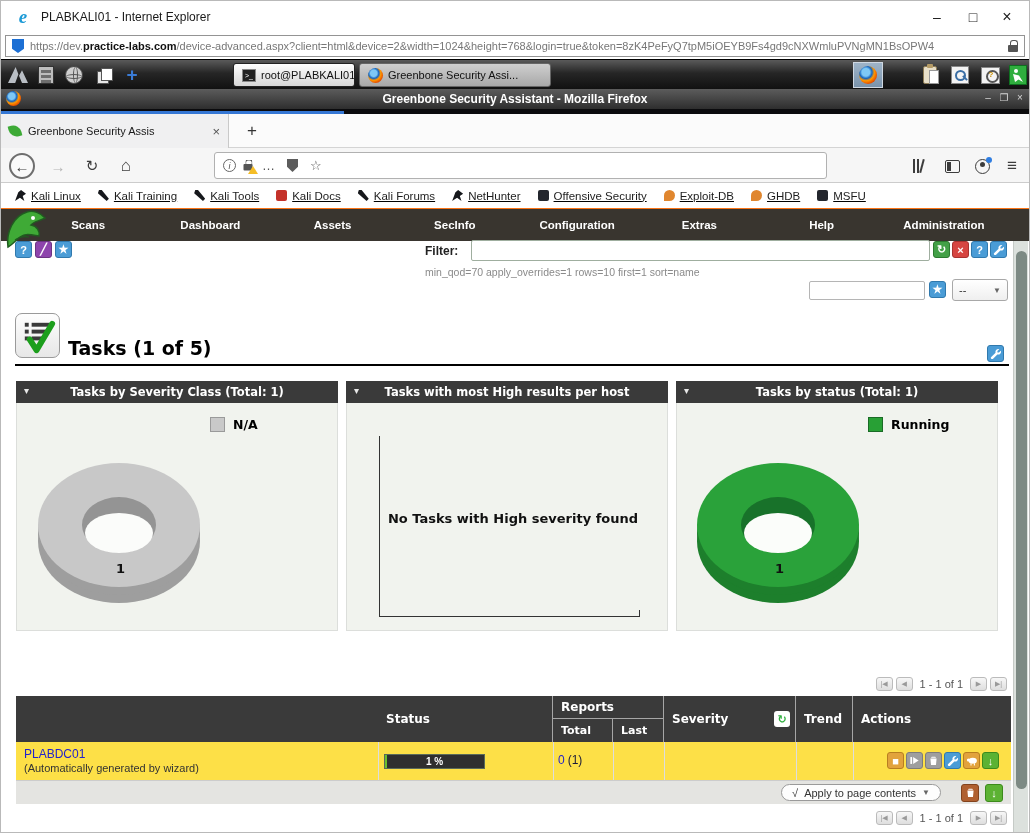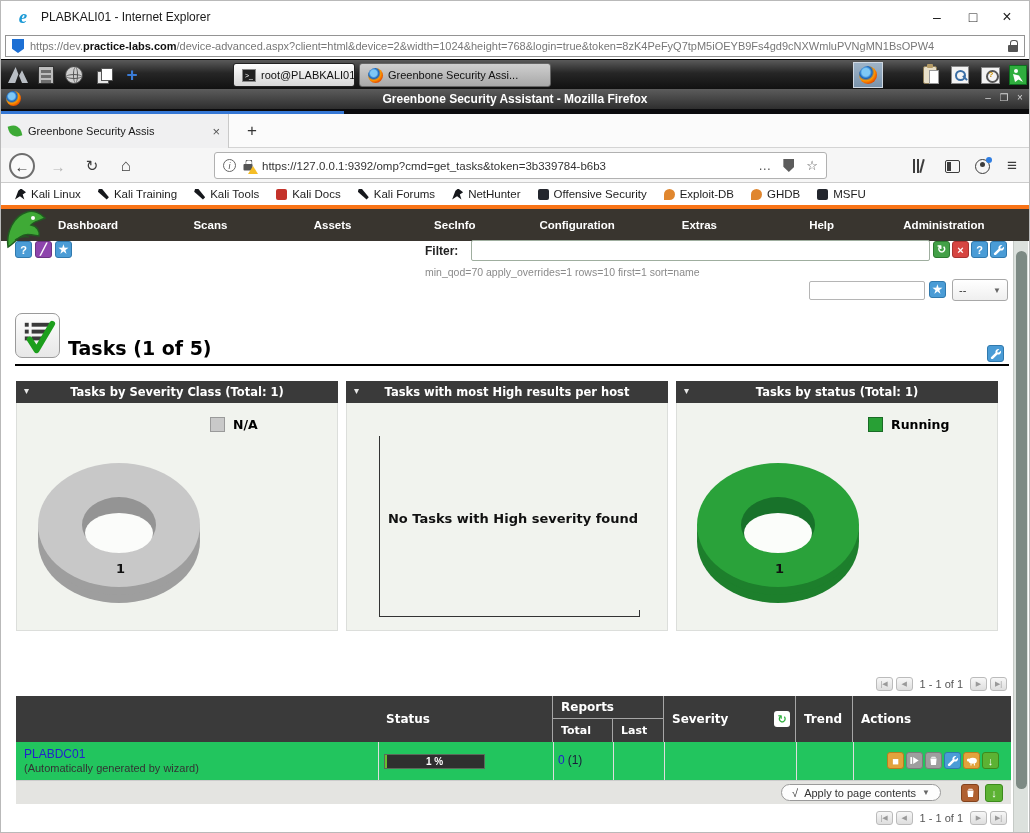--- a/index.html
+++ b/index.html
@@ -97,21 +97,21 @@
   .lib-ic { width:14px; height:14px; position:relative; }
   .lib-ic:before { content:""; position:absolute; left:1px; top:0; width:2px; height:14px; background:#3c3c3c; box-shadow:4px 0 0 #3c3c3c; }
   .lib-ic:after { content:""; position:absolute; left:9px; top:0; width:2px; height:14px; background:#3c3c3c; transform:rotate(15deg); }
   .sidebar-ic { width:15px; height:13px; border:1.5px solid #3c3c3c; border-radius:2px; position:relative; }
   .sidebar-ic:before { content:""; position:absolute; left:1px; top:1px; bottom:1px; width:4px; background:#3c3c3c; }
   .account-ic { width:15px; height:15px; border-radius:50%; border:1.5px solid #3c3c3c; position:relative; }
   .account-ic:before { content:""; position:absolute; left:4px; top:2px; width:5px; height:5px; border-radius:50%; background:#3c3c3c; }
   .account-ic:after { content:""; position:absolute; right:-3px; top:-3px; width:6px; height:6px; border-radius:50%; background:#2f7de1; }
 
   .ff-bookmarks { position:absolute; left:0; top:182px; width:100%; height:26px; background:#fff;
-                  border-bottom:4px solid #f97316; display:flex; align-items:center; padding:0 14px; gap:17px; }
+                  border-bottom:1px solid #f97316; display:flex; align-items:center; padding:0 14px; gap:17px;text-decoration:underline; }
   .bm { display:flex; align-items:center; gap:5px; font-size:11.5px; color:#1d1d1d; white-space:nowrap; }
   .bm-ic { width:11px; height:11px; border-radius:2px; flex:0 0 auto; }
   .bm-dragon { background:#16181c; clip-path:polygon(0 100%,30% 20%,55% 0,100% 35%,70% 55%,85% 100%,45% 70%); border-radius:0; }
   .bm-dagger { background:#16181c; clip-path:polygon(10% 0,35% 0,100% 80%,80% 100%,0 30%); border-radius:0; }
   .bm-red { background:#c4322a; }
   .bm-dark { background:#23262d; }
   .bm-orange { background:#e0862e; border-radius:50% 50% 50% 0; }
 
   
   .gsa { position:absolute; left:0; top:208px; width:100%; height:625px; background:#fff; }
@@ -167,21 +167,21 @@
   .pag-btn { width:17px; height:14px; background:linear-gradient(#f7f7f7,#dedede); border:1px solid #bbb;
              border-radius:3px; color:#9a9a9a; font-size:7px; display:flex; align-items:center; justify-content:center; }
   .pag-label { font-size:11px; color:#555; margin:0 4px; }
 
   
   .gsa-table { position:absolute; left:15px; top:487px; width:995px; }
   .thead { position:relative; height:46px; background:#3a3a3a; color:#fff; font-size:12px; font-weight:bold;
            font-family:"DejaVu Sans", sans-serif; }
   .th { position:absolute; display:flex; align-items:center; padding-left:8px;
         border-right:1px solid rgba(255,255,255,.55); }
-  .trow { position:relative; height:39px; background:#22c55e; border-bottom:1px solid #ccc;text-decoration:underline; }
+  .trow { position:relative; height:39px; background:#fde047; border-bottom:1px solid #ccc;text-decoration:underline; }
   .td-sep { position:absolute; top:0; bottom:0; width:1px; background:#ddd; }
   .task-link { position:absolute; left:8px; top:5px; font-size:12px; color:#2222cc; text-decoration:none; }
   .task-comment { position:absolute; left:8px; top:20px; font-size:11px; color:#333; }
   .progress { position:absolute; left:368px; top:12px; width:101px; height:15px; border:1px solid #5a6a5a;
               background:#2f2f2f; }
   .progress .done { position:absolute; left:0; top:0; bottom:0; width:2px; background:#6abf2e; }
   .progress .ptext { position:absolute; left:0; right:0; top:1px; text-align:center; color:#fff; font-size:10px; font-weight:bold; }
   .reports-cell { position:absolute; left:542px; top:11px; font-size:12px; }
   .reports-cell a { color:#2222cc; text-decoration:none; }
   .reports-cell .paren { color:#1a1a3a; margin-left:3px; }
@@ -289,21 +289,20 @@
     <div class="nav-ic ic" style="left:44px; color:#b4b4b4;">→</div>
     <div class="nav-ic ic" style="left:78px;">↻</div>
     <div class="nav-ic ic" style="left:112px; font-size:17px;">⌂</div>
 
     <div class="urlbar">
       <span class="circle-i">i</span>
       <span class="lock-warn">
         <span class="lock-glyph lk"></span>
         <span class="warn"></span>
       </span>
-      <span class="ff-url">https://127.0.0.1:9392/omp?cmd=get_tasks&amp;token=3b339784-b6b3</span>
       <span class="url-right">
         <span>…</span>
         <span class="shield-ic"></span>
         <span>☆</span>
       </span>
     </div>
 
     <div class="nav-ic ic" style="left:905px;">
         <span class="lib-ic"></span>
       </div>
@@ -361,22 +360,22 @@
 
   <div class="gsa">
 
     <div class="gsa-menubar"></div>
     <svg class="gsa-logo" viewBox="0 0 46 44">
       <path d="M5 40 C3 26 10 9 24 5 C30 3 38 6 42 11 C37 14 31 14 28 18 C34 19 37 24 36 29 C29 28 23 26 17 30 C13 33 9 38 5 40 Z" fill="#3faa36" stroke="#205c20" stroke-width="1.5"></path>
       <circle cx="30" cy="11" r="2" fill="#fff"></circle>
       <path d="M12 33 C16 30 21 29 26 30" stroke="#205c20" stroke-width="1.2" fill="none"></path>
     </svg>
     <div class="gsa-menu">
+      <div class="gsa-menu-item">Scans</div>
       <div class="gsa-menu-item">Dashboard</div>
-      <div class="gsa-menu-item">Scans</div>
       <div class="gsa-menu-item">Assets</div>
       <div class="gsa-menu-item">SecInfo</div>
       <div class="gsa-menu-item">Configuration</div>
       <div class="gsa-menu-item">Extras</div>
       <div class="gsa-menu-item">Help</div>
       <div class="gsa-menu-item">Administration</div>
     </div>
 
     <div class="abs" style="left:14px; top:32px; display:flex; gap:3px;">
       <div class="sq-btn btn-blue">?</div>

